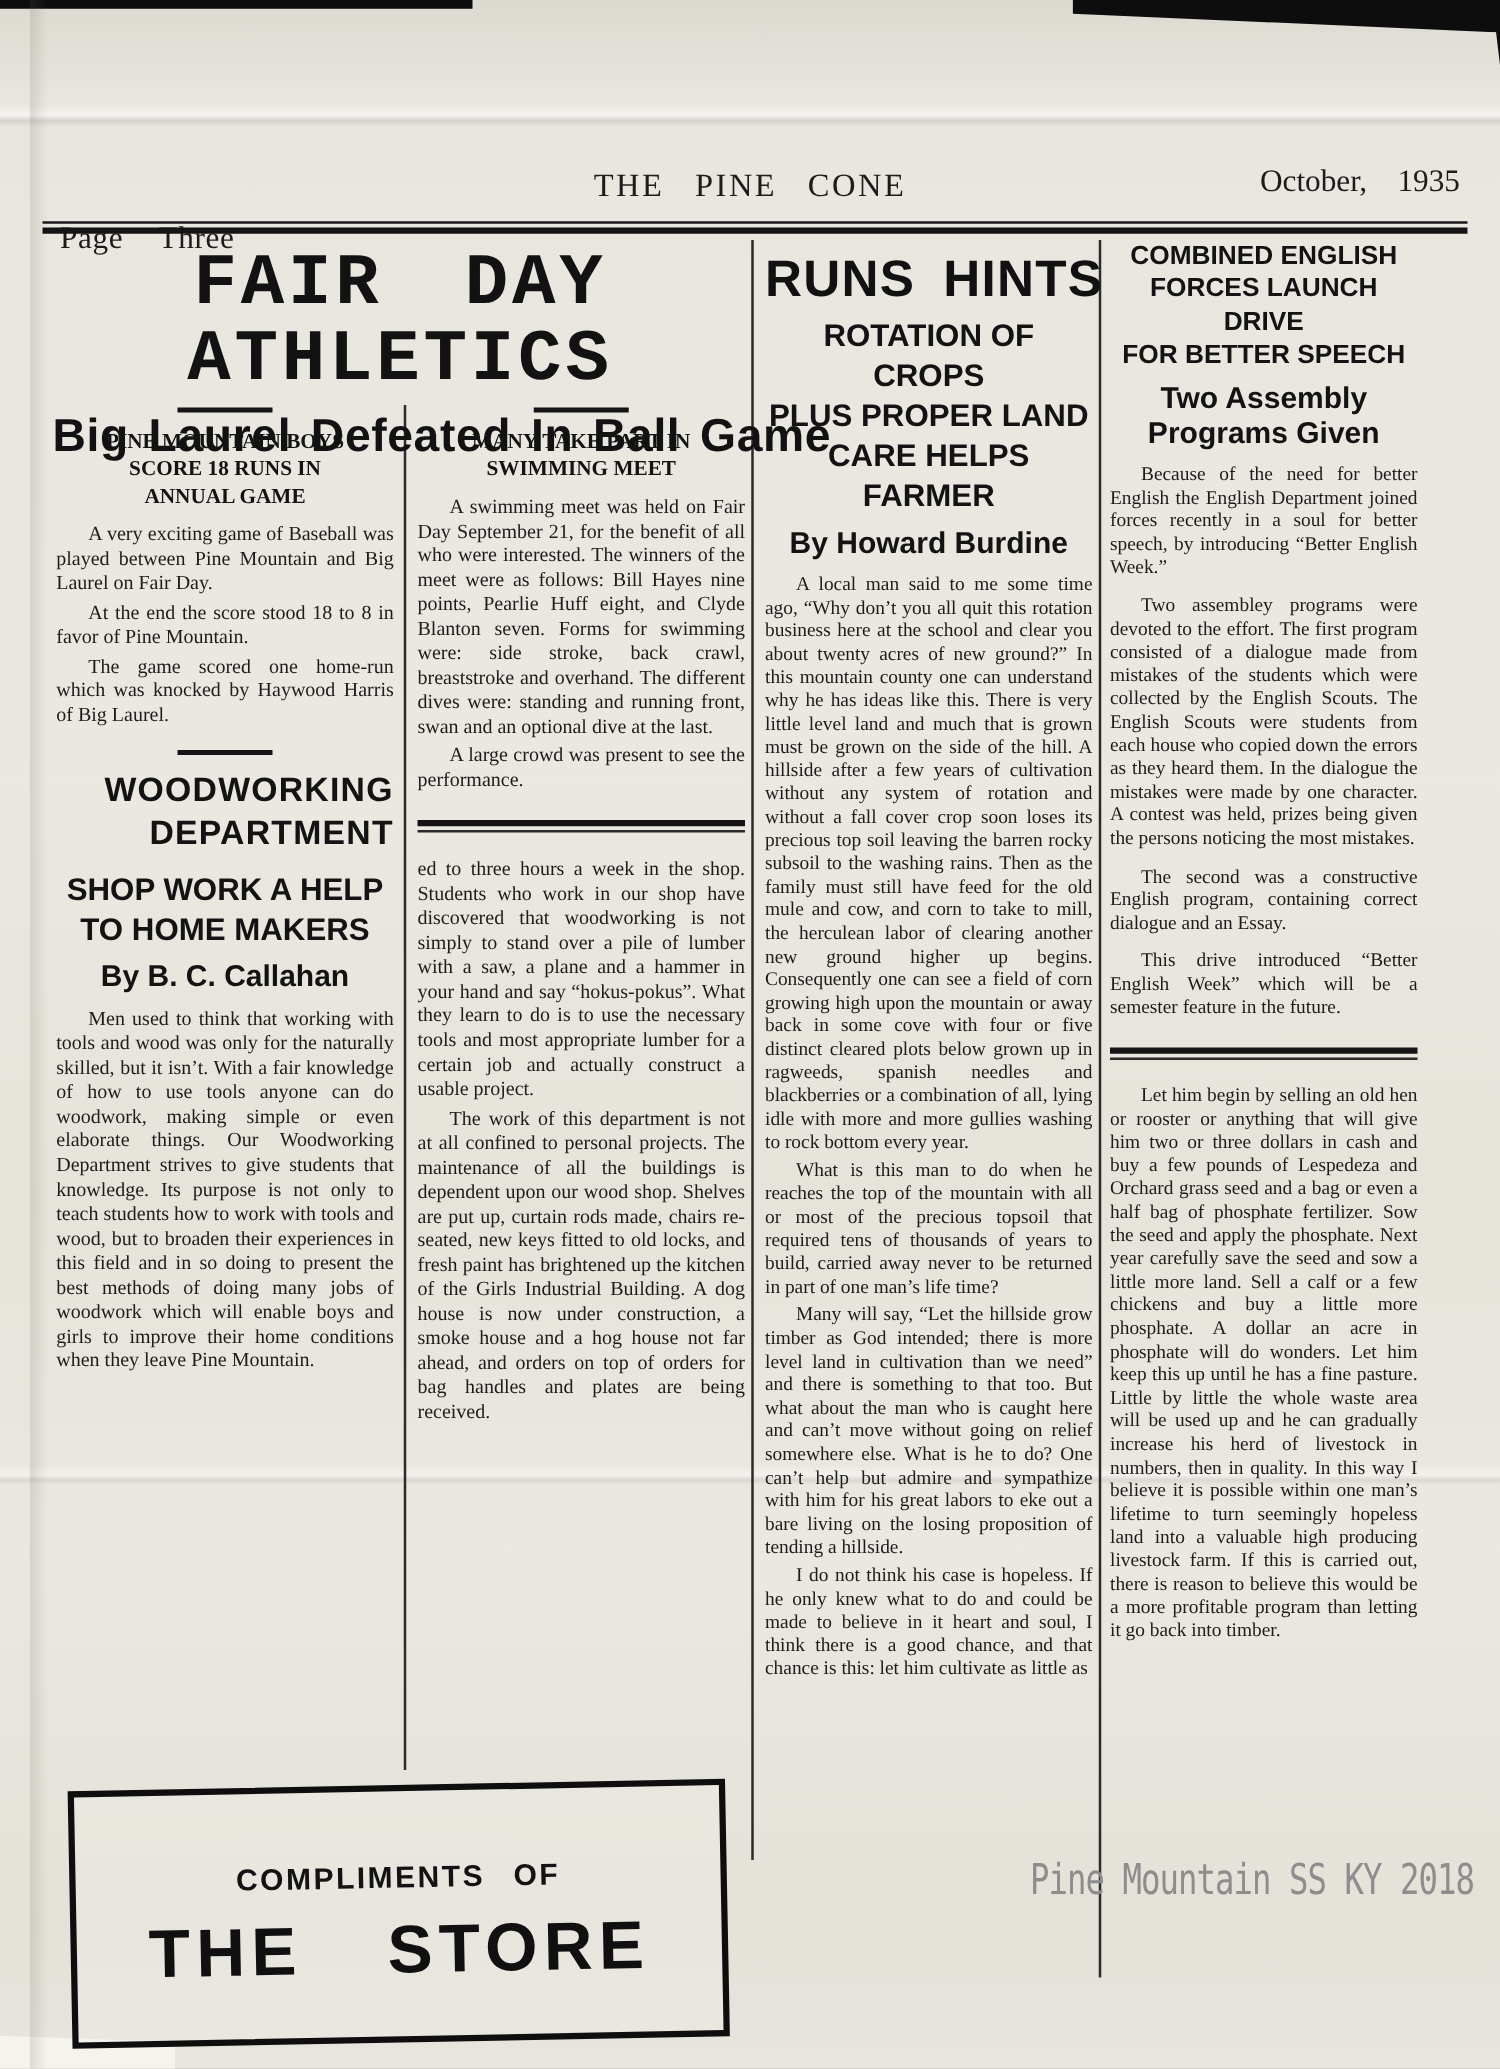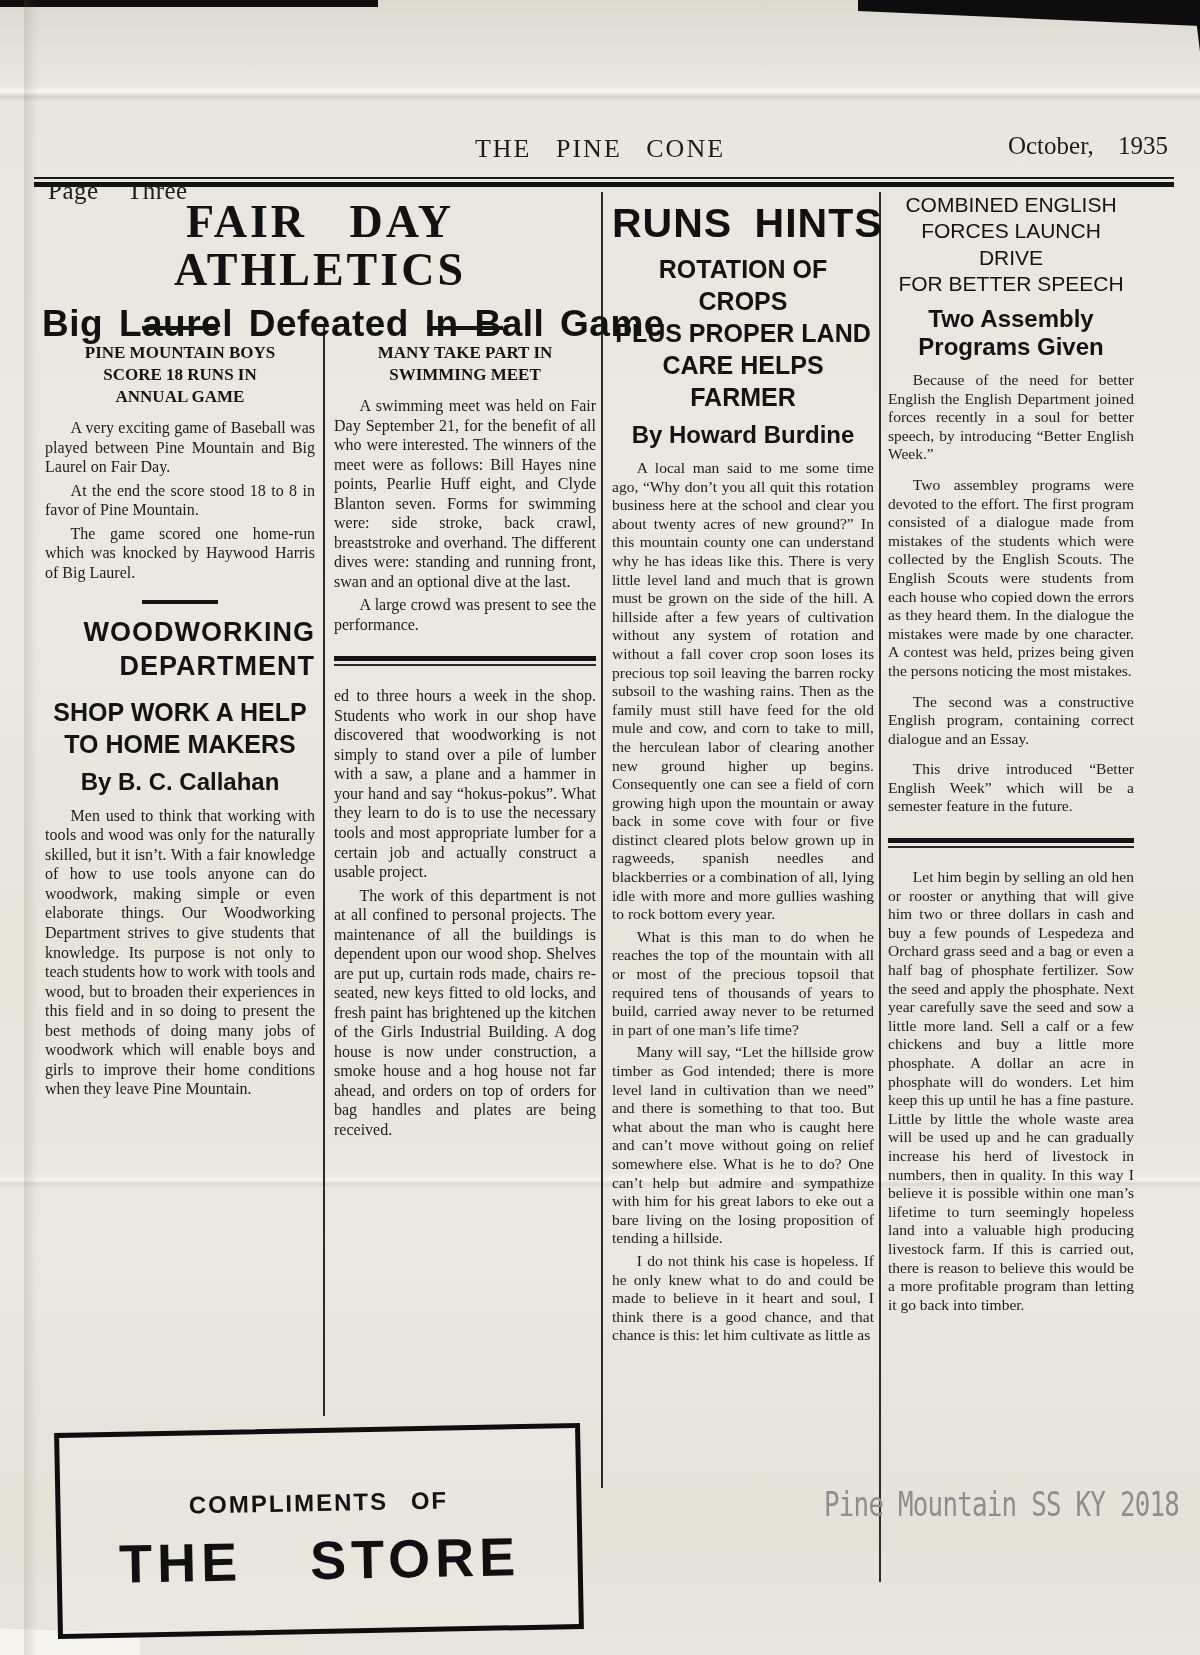--- a/index.html
+++ b/index.html
@@ -28,42 +28,42 @@
   .hdr-right  { position:absolute; right:32px; top:132px; font-size:25px; word-spacing:18px; }
   .rule-thin  { position:absolute; left:34px; right:26px; top:177px; height:2px; background:#1a1a1a; }
   .rule-thick { position:absolute; left:34px; right:26px; top:182px; height:5px; background:#141414; }
   
   .vr { position:absolute; width:2px; background:#2b2b2b; }
   .vr1 { left:323px; top:324px; height:1092px; }
   .vr2 { left:601px; top:192px; height:1296px; }
   .vr3 { left:879px; top:192px; height:1390px; }
   
   .banner { position:absolute; left:42px; top:198px; width:556px; text-align:center; color:#121212; }
-  .headline-xl { font-family:Liberation Serif, serif; font-weight:700; font-size:46px;
+  .headline-xl { font-family:Liberation Mono, monospace; font-weight:700; font-size:58px;
                  letter-spacing:3px; word-spacing:28px; line-height:1.05; }
   .headline-lg { font-family:"Liberation Sans","DejaVu Sans",sans-serif; font-weight:700; font-size:37px;
                  letter-spacing:.5px; word-spacing:5px; margin-top:8px; white-space:nowrap; }
   
   .col { position:absolute; text-align:justify; }
   .col1 { left:45px;  top:326px; width:270px; }
   .col2 { left:334px; top:326px; width:262px; }
   .col3 { left:612px; top:200px; width:262px; }
   .col4 { left:888px; top:192px; width:246px; }
   .pre { white-space:pre-line; }
   .kicker-bar { width:76px; height:4px; background:#141414; margin:0 auto 12px; }
   .kicker-bar.mt { margin-top:18px; }
   .h-sub   { font-family:Liberation Serif, serif; font-weight:700; font-size:17px;
              line-height:1.3; text-align:center; color:#131313; margin-bottom:10px; }
   .h-med   { font-family:"Liberation Sans","DejaVu Sans",sans-serif; font-weight:700; font-size:27px;
              letter-spacing:1px; line-height:1.25; text-align:right; color:#131313; margin-bottom:12px; }
   .h-farm  { font-family:"Liberation Sans","DejaVu Sans",sans-serif; font-weight:700; font-size:41px;
              letter-spacing:1px; word-spacing:10px; text-align:center; color:#111; white-space:nowrap; margin-bottom:6px; }
   .h-sub3  { font-family:"Liberation Sans","DejaVu Sans",sans-serif; font-weight:700; font-size:25px;
              line-height:1.28; text-align:center; color:#131313; margin-bottom:8px; }
-  .h-sub4  { font-family:"Liberation Sans","DejaVu Sans",sans-serif; font-weight:400; font-size:21px;
+  .h-sub4  { font-family:"Liberation Sans","DejaVu Sans",sans-serif; font-weight:700; font-size:21px;
              line-height:1.25; text-align:center; color:#131313; margin-bottom:8px; }
   .byline  { font-family:"Liberation Sans","DejaVu Sans",sans-serif; font-weight:700; font-size:24px;
              text-align:center; color:#131313; margin-bottom:10px; }
   .para { font-size:16px; line-height:1.22; margin-bottom:4px; text-indent:1.6em; }
   .para.no-indent { text-indent:0; }
   .col3 .para, .col4 .para { font-size:15.5px; line-height:1.2; }
   .col4 .body-spaced .para { margin-bottom:12px; }
   .col-rule      { height:5px; background:#141414; margin-top:22px; }
   .col-rule-thin { height:2px; background:#2a2a2a; margin:3px 0 20px; }
   

